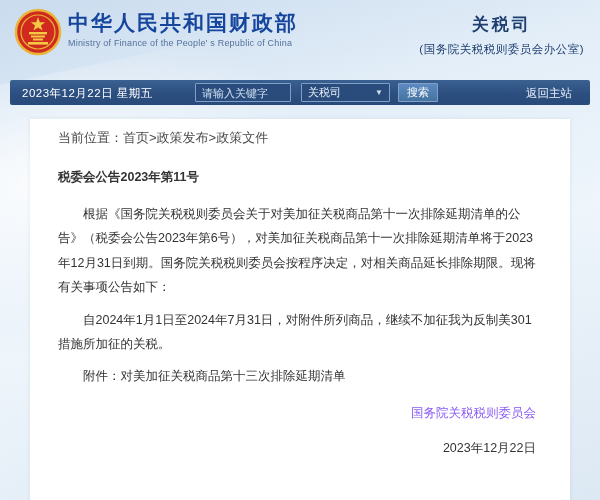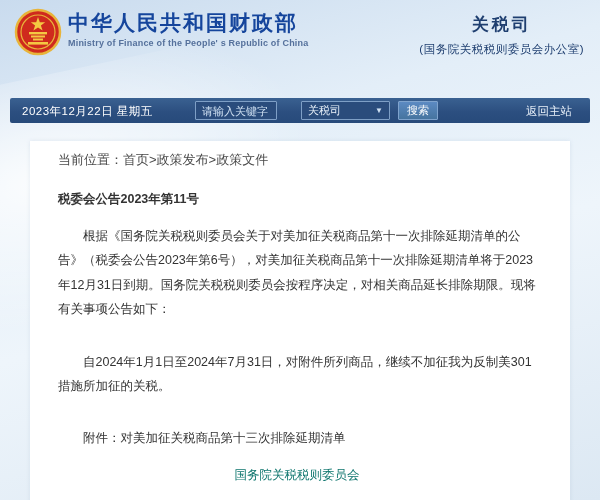--- a/index.html
+++ b/index.html
@@ -12,34 +12,34 @@
   body::before{
     content:""; position:absolute; left:-80px; top:60px; width:420px; height:260px;
     background:radial-gradient(ellipse at 30% 40%, rgba(255,255,255,.85), rgba(255,255,255,0) 65%);
     transform:rotate(-12deg); pointer-events:none;
   }
   
   .header{ position:relative; height:80px; }
   .emblem{ position:absolute; left:14px; top:8px; width:48px; height:48px; }
   .brand{ position:absolute; left:68px; top:11px; }
   .brand-title{ font-size:21px; font-weight:bold; color:#15459c; letter-spacing:2px; line-height:1.15;}
-  .brand-sub{ font-size:9px; color:#55719c; margin-top:3px; letter-spacing:.2px;font-weight:bold;}
+  .brand-sub{ font-size:9px; color:#55719c; margin-top:3px; letter-spacing:.2px;}
   .dept{ position:absolute; right:16px; top:13px; text-align:center; color:#1f3f70;}
   .dept-title{ font-size:17px; font-weight:600; letter-spacing:3px;}
   .dept-sub{ font-size:11.5px; margin-top:6px; letter-spacing:.5px;}
   
   .navbar{
-    position:relative; margin:18px 10px; height:25px;
+    position:relative; margin:0 10px; height:25px;
     background:linear-gradient(180deg,#3a6191 0%,#2c4f80 55%,#274a7a 100%);
     border-radius:2px;
   }
   .nav-date{ position:absolute; left:12px; top:50%; transform:translateY(-50%);
     color:#fff; font-size:11.5px; letter-spacing:.5px;}
   .search-input{
-    position:absolute; left:185px; top:3px; width:82px; height:19px;
+    position:absolute; left:185px; top:3px; width:96px; height:19px;
     background:#2a4c7c; border:1px solid #7e9fc6; color:#dce9f6;
     font-size:11px; padding:0 6px; outline:none; border-radius:1px;
     font-family:inherit;
   }
   .search-input::placeholder{ color:#cfe0f2; opacity:1; }
   .search-select{
     position:absolute; left:291px; top:3px; width:89px; height:19px;
     background:#2a4c7c; border:1px solid #7e9fc6; color:#eaf2fa;
     font-size:11px; padding:0 6px; display:flex; align-items:center;
     justify-content:space-between; cursor:pointer; border-radius:1px;
@@ -56,23 +56,23 @@
   
   .panel{
     position:relative; width:540px; margin:14px auto 0; background:#fff;
     min-height:386px; padding:10px 28px 14px; box-shadow:0 0 4px rgba(120,150,180,.18);
   }
   .breadcrumb{ font-size:13px; color:#4a4a4a; }
   .breadcrumb a{ color:#4a4a4a; text-decoration:none; cursor:pointer; }
   .art-title{ text-align:center; font-size:15px; font-weight:bold; color:#333;
     margin-top:22px; letter-spacing:.5px;}
   .doc-no{ text-align:left; font-size:12.5px; font-weight:bold; color:#333; margin-top:22px;}
-  .body-text p{ font-size:12.5px; line-height:1.95; text-indent:2em; margin-top:28px; color:#333;}
+  .body-text p{ font-size:12.5px; line-height:1.95; text-indent:2em; margin-top:8px; color:#333;}
   .body-text p:first-child{ margin-top:16px; }
-  .sig{ text-align:center; font-size:12.5px; color:#0f766e; margin-top:16px; padding-right:6px;}
+  .sig{ text-align:right; font-size:12.5px; color:#8b5cf6; margin-top:16px; padding-right:6px;}
   .sig-date{ text-align:right; font-size:12.5px; color:#333; margin-top:18px; padding-right:6px;}
 </style>
 </head>
 <body>
 
 <div class="header">
   <svg class="emblem" viewBox="0 0 48 48">
     <circle cx="24" cy="24" r="22" fill="#cf2a1d" stroke="#e8b43a" stroke-width="2.5"></circle>
     <circle cx="24" cy="24" r="17" fill="none" stroke="#e8b43a" stroke-width="1.2"></circle>
     <polygon fill="#f4c842" points="24,9 25.8,14.2 31.2,14.2 26.9,17.4 28.6,22.6 24,19.4 19.4,22.6 21.1,17.4 16.8,14.2 22.2,14.2"></polygon>

